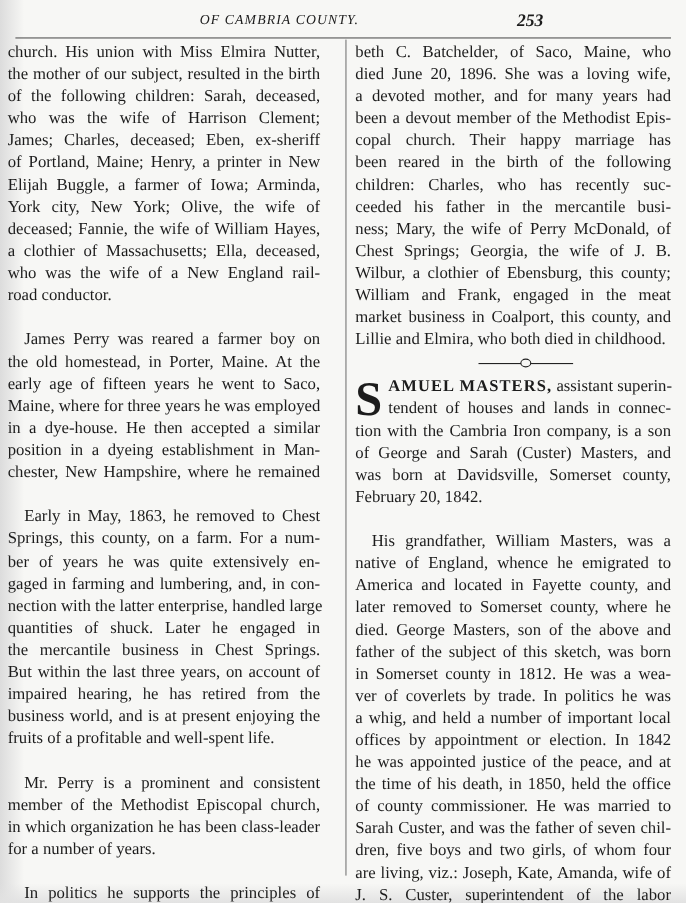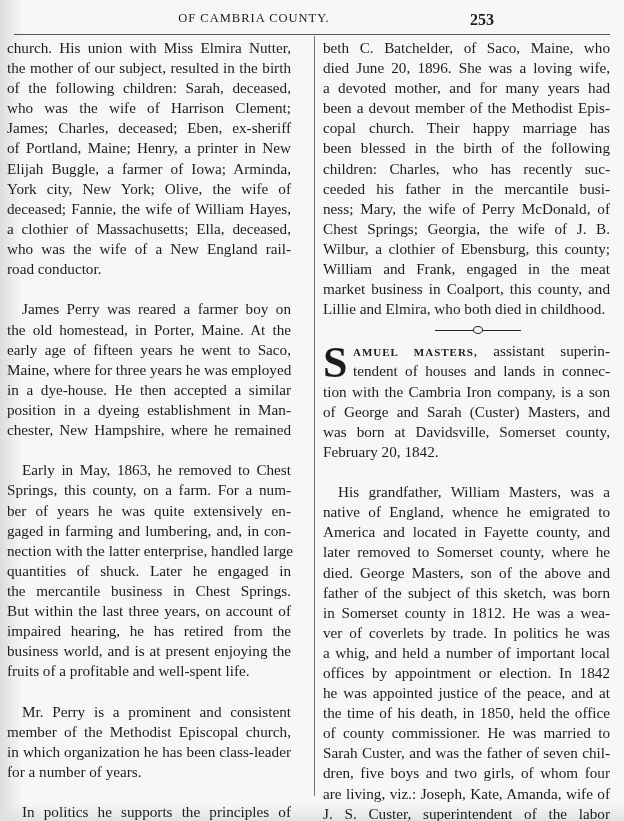--- a/index.html
+++ b/index.html
@@ -28,20 +28,21 @@
     height: 18px;
     background: linear-gradient(to top, #e2e2e2, rgba(247,247,245,0));
     pointer-events: none;
   }
   .running-head {
     position: absolute;
     top: 9px;
     left: 0;
     width: 508px;
     height: 20px;
+    font-style: italic;
   }
   .running-title {
     position: absolute;
     left: 0; right: 0;
     text-align: center;
     font-size: 12.5px;
     letter-spacing: 1px;
     top: 2px;
   }
   .page-number {
@@ -124,21 +125,21 @@
     line-height: 38px;
     font-weight: bold;
     font-family: "Liberation Serif", "DejaVu Serif", serif;
   }
   .dropcap-line {
     padding-left: 30px;
   }
   .caps {
     font-weight: bold;
     letter-spacing: 1px;
-    font-size: 11px;
+    font-size: 15px;
   }
 </style>
 </head>
 <body>
 
 <div class="page-shadow"></div>
 <div class="bottom-shadow"></div>
 
 <div class="running-head">
   <div class="running-title">OF CAMBRIA COUNTY.</div>
@@ -201,21 +202,21 @@
     </div>
   </div>
 
 <div class="column col-right">
   <div id="right-cont">
       <span class="line">beth C. Batchelder, of Saco, Maine, who</span>
       <span class="line">died June 20, 1896.  She was a loving wife,</span>
       <span class="line">a devoted mother, and for many years had</span>
       <span class="line">been a devout member of the Methodist Epis-</span>
       <span class="line">copal church.  Their happy marriage has</span>
-      <span class="line">been blessed in the birth of the following</span>
+      <span class="line">been reared in the birth of the following</span>
       <span class="line">children: Charles, who has recently suc-</span>
       <span class="line">ceeded his father in the mercantile busi-</span>
       <span class="line">ness; Mary, the wife of Perry McDonald, of</span>
       <span class="line">Chest Springs; Georgia, the wife of J. B.</span>
       <span class="line">Wilbur, a clothier of Ebensburg, this county;</span>
       <span class="line">William and Frank, engaged in the meat</span>
       <span class="line">market business in Coalport, this county, and</span>
       <span class="line last">Lillie and Elmira, who both died in childhood.</span>
     </div>
   <div class="separator">

